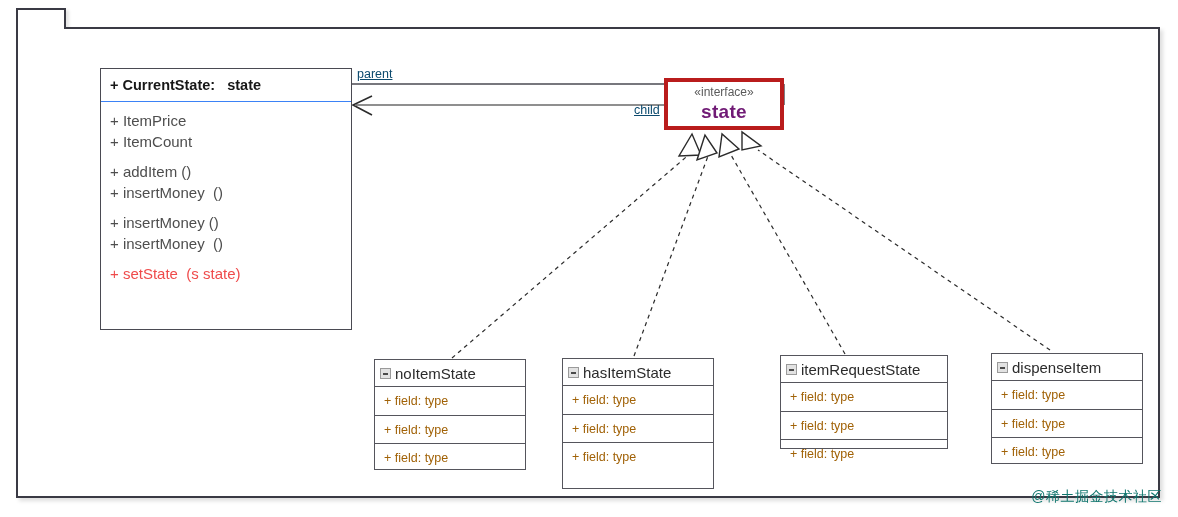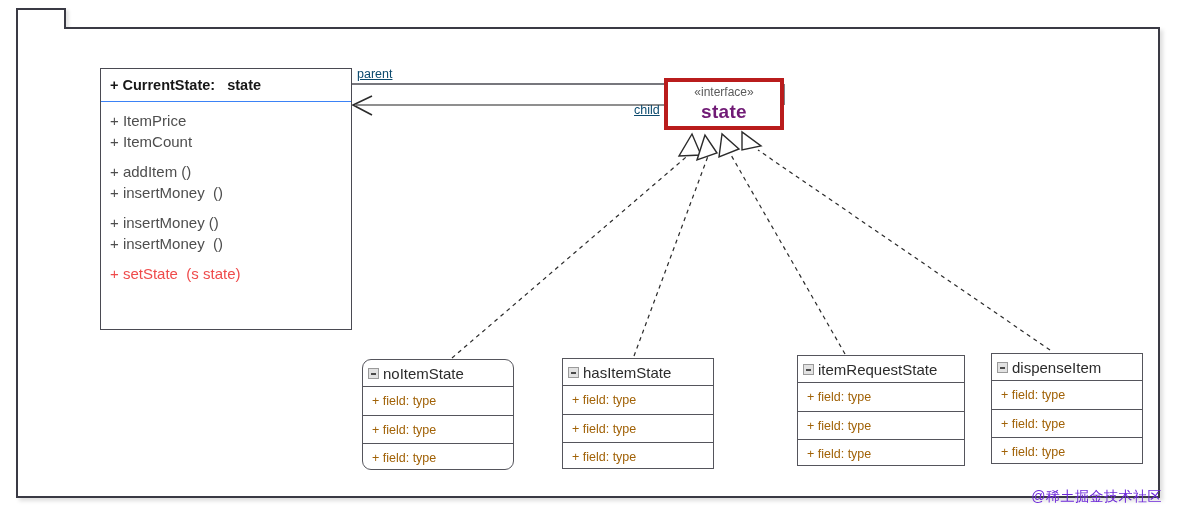--- a/index.html
+++ b/index.html
@@ -182,23 +182,23 @@
     height: 28px;
     display: flex;
     align-items: center;
     padding-left: 9px;
   }
   .subclass .row {
     font-size: 12.5px;
     color: #a16207;
   }
 
-  #sc-noitem      { left: 362px;  top: 359px; width: 152px; height: 111px; border-radius: 9px; }
-  #sc-hasitem     { left: 562px;  top: 358px; width: 152px; height: 111px; }
-  #sc-itemrequest { left: 780px;  top: 355px; width: 168px; height: 111px; margin-left: 17px; }
+  #sc-noitem      { left: 374px;  top: 359px; width: 152px; height: 111px; }
+  #sc-hasitem     { left: 562px;  top: 358px; width: 152px; height: 131px; }
+  #sc-itemrequest { left: 780px;  top: 355px; width: 168px; height: 94px; }
   #sc-hasmoney    { left: 991px;  top: 353px; width: 152px; height: 111px; }
 
   
   .edge-label {
     position: absolute;
     font-size: 12.5px;
     color: #0c4a6e;
     text-decoration: underline;
   }
   #label-parent { left: 357px; top: 67px; }
@@ -212,21 +212,21 @@
     height: 517px;
     pointer-events: none;
   }
 
   
   #watermark {
     position: absolute;
     right: 16px;
     bottom: 11px;
     font-size: 14px;
-    color: #6d28d9;
+    color: #0f766e;
     letter-spacing: 0.5px;
     white-space: nowrap;
   }
 </style>
 </head>
 <body>
 
 <div id="canvas">
 
   <div id="frame-tab"></div>

